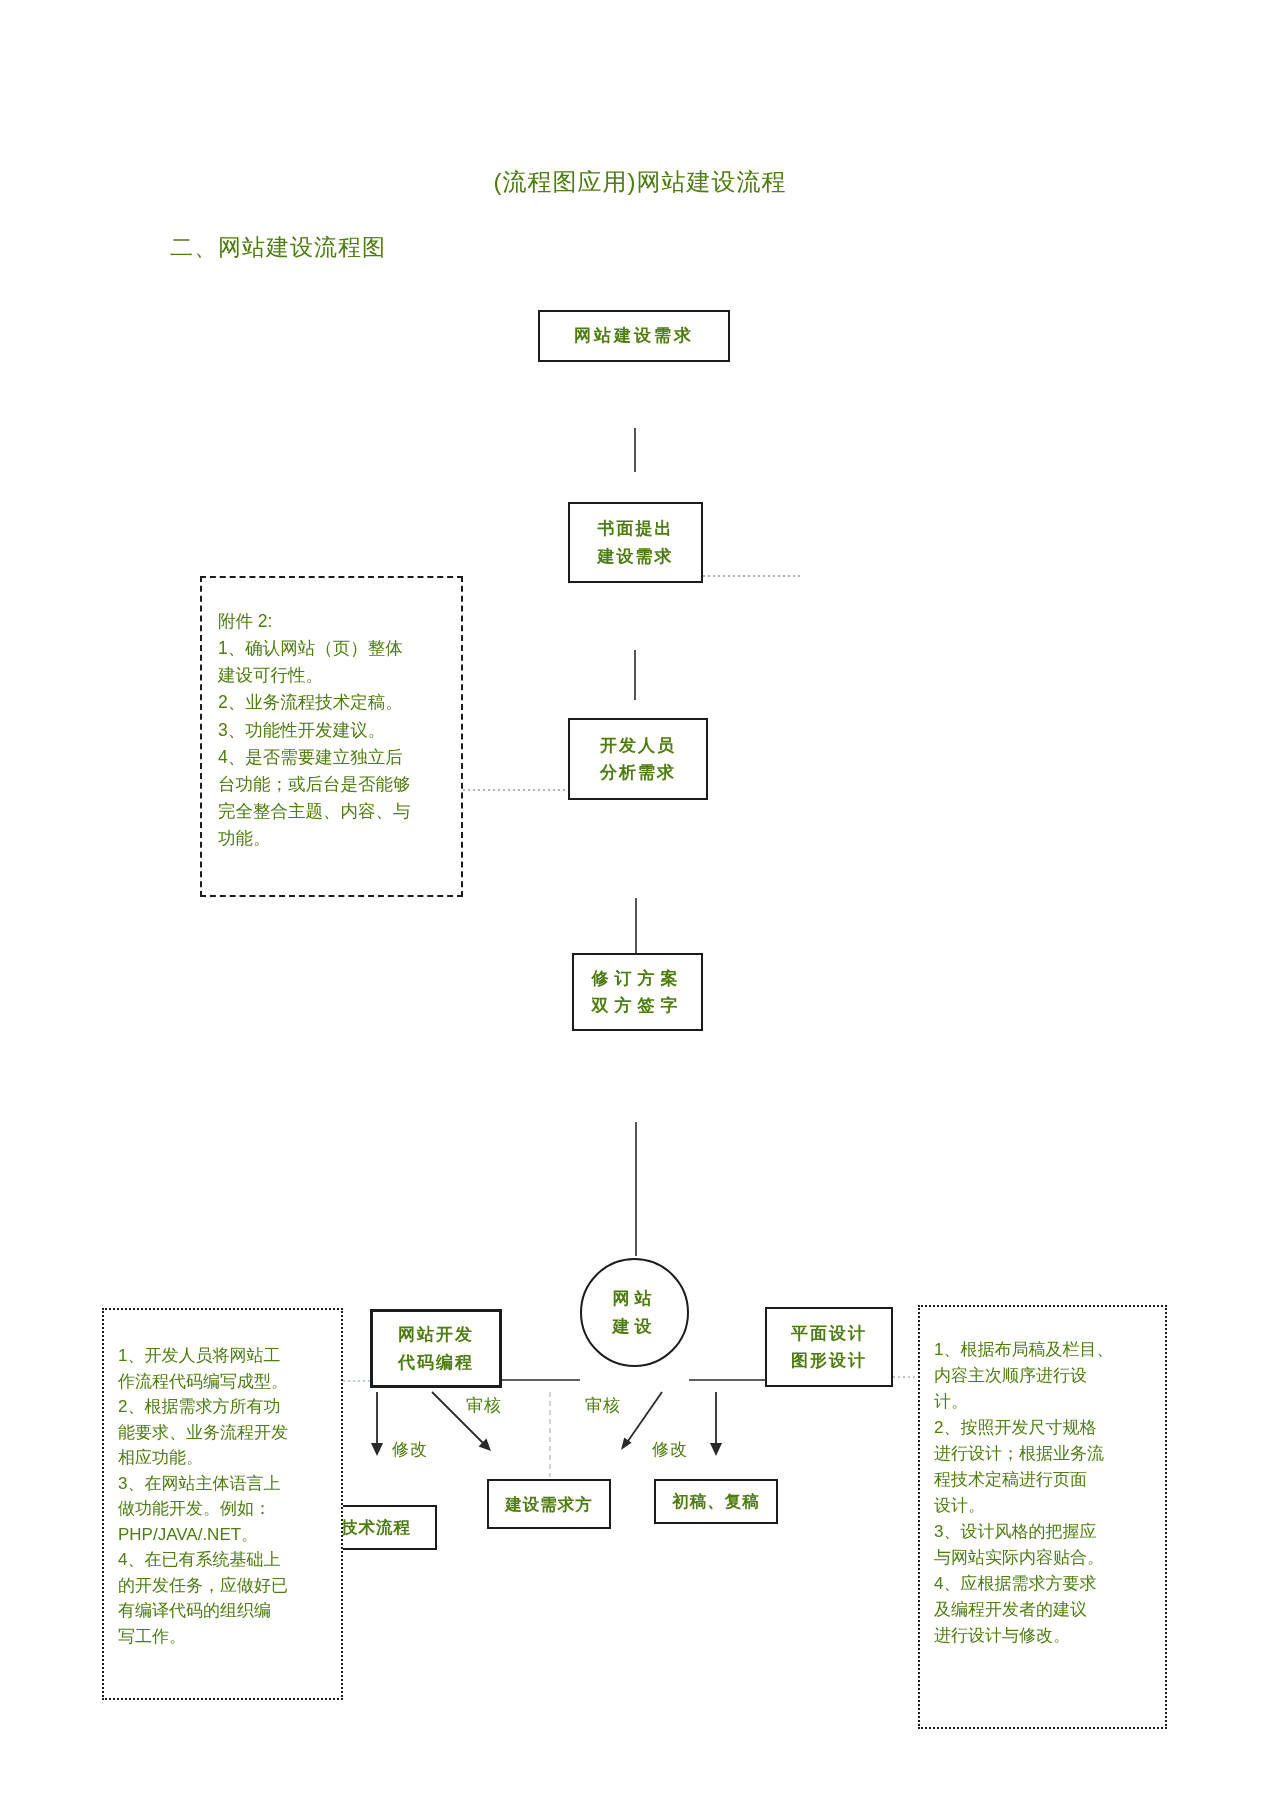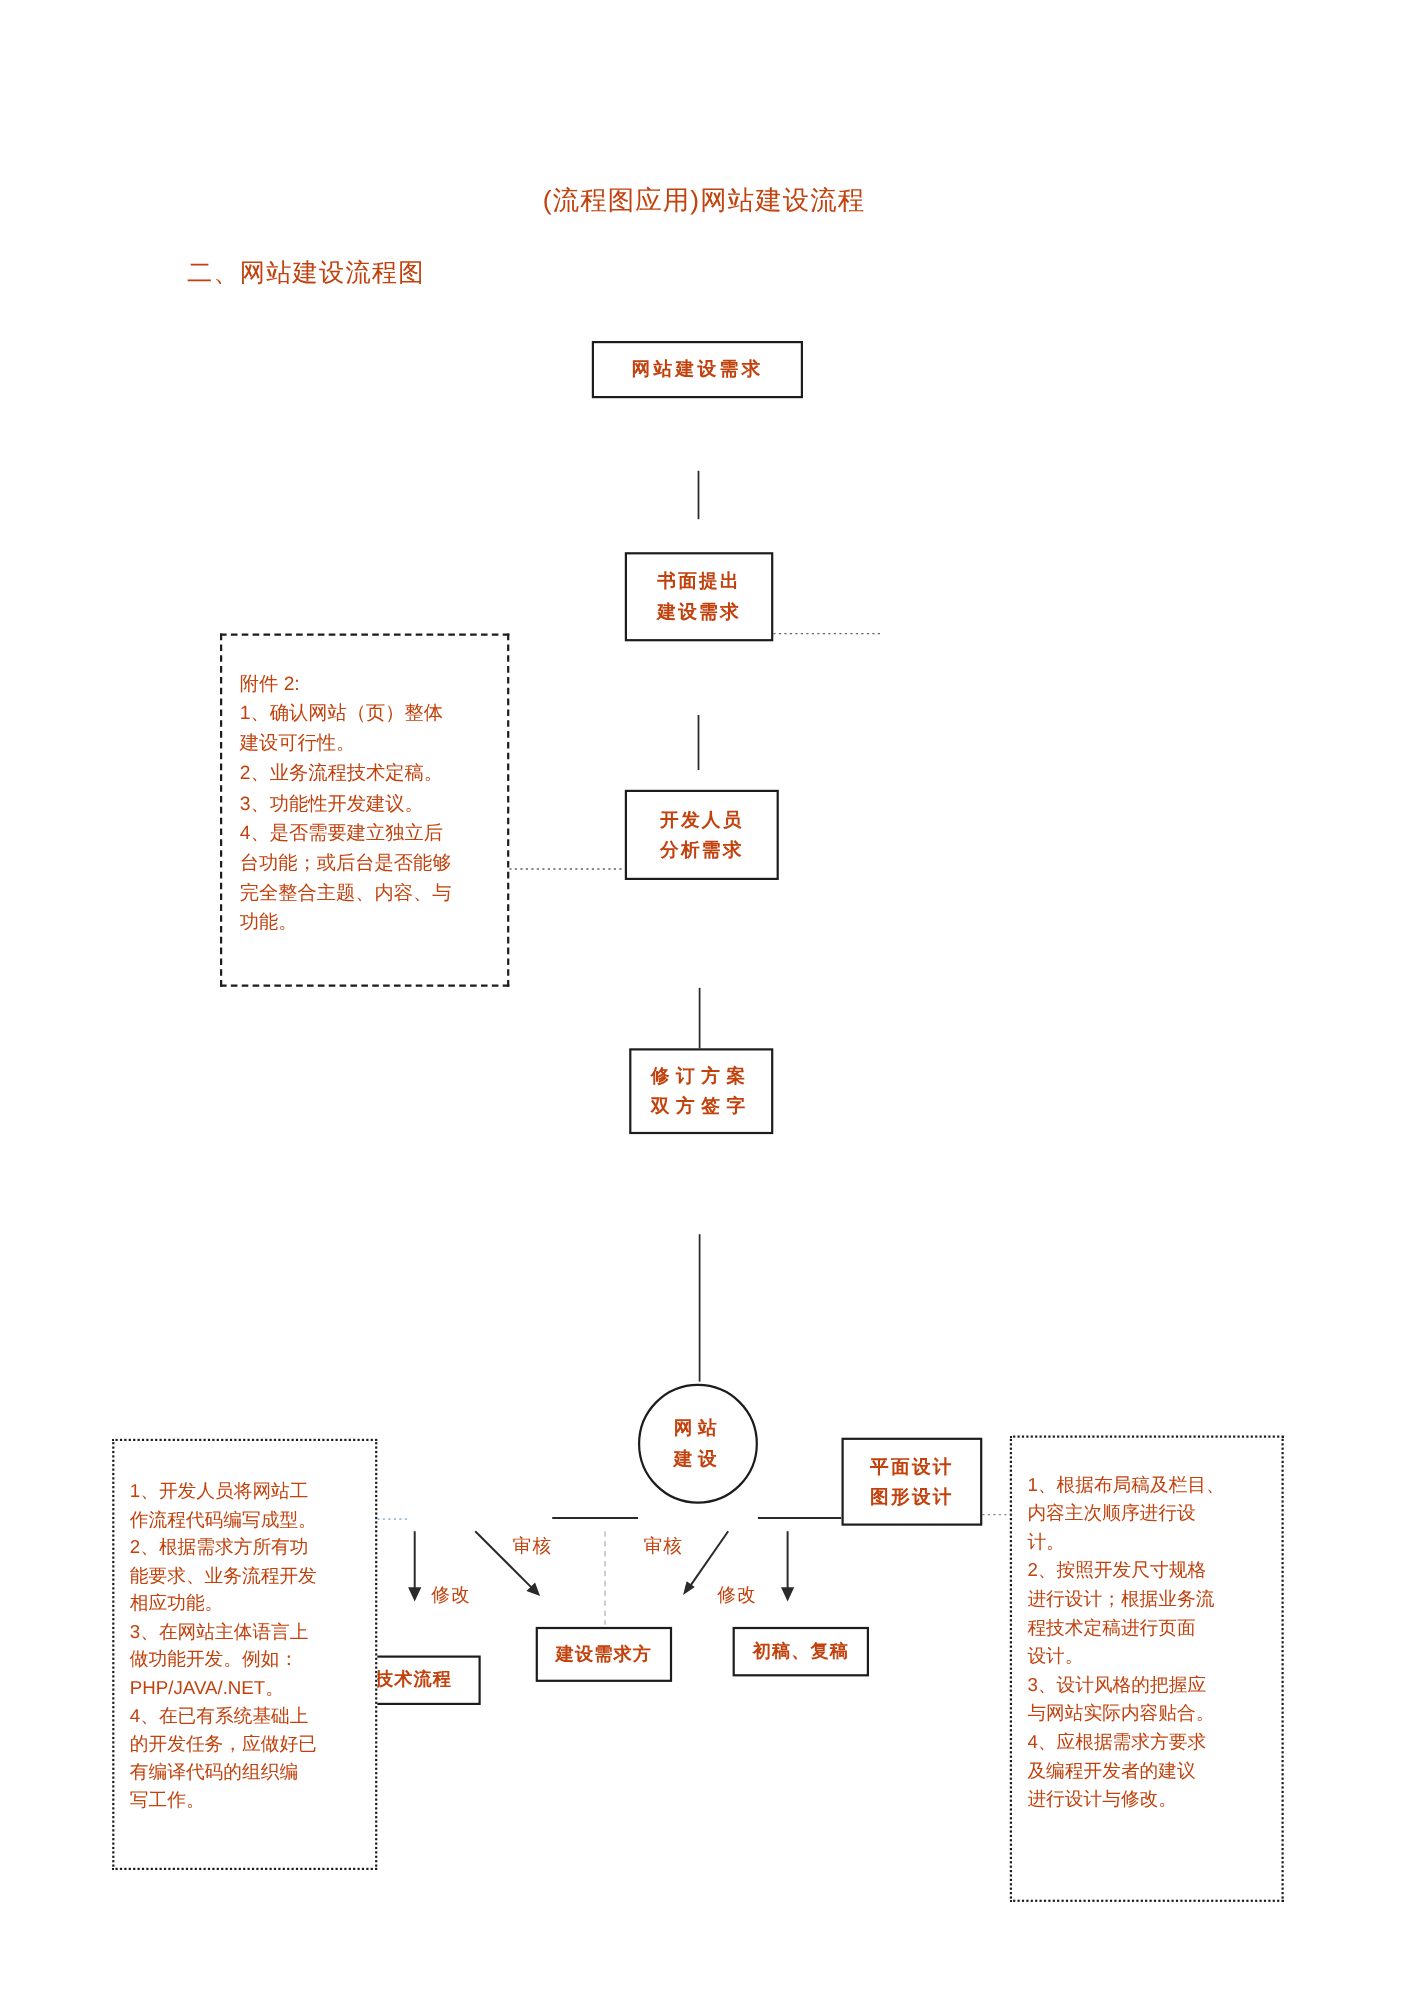--- a/index.html
+++ b/index.html
@@ -1,38 +1,38 @@
 <!DOCTYPE html>
 <html><head>
 <meta charset="utf-8">
 <style>
   html,body{margin:0;padding:0;background:#ffffff;}
   .page{
     position:relative;width:1280px;height:1810px;background:#ffffff;overflow:hidden;
-    font-family:"Liberation Sans","DejaVu Sans",sans-serif;color:#c2410c;border-radius:26px;
+    font-family:"Liberation Sans","DejaVu Sans",sans-serif;color:#4d7c0f;border-radius:26px;
   }
   .page *{box-sizing:border-box;}
   .title{position:absolute;top:166px;left:0;width:1280px;text-align:center;font-size:24px;letter-spacing:1px;}
   .subtitle{position:absolute;top:232px;left:170px;font-size:23px;letter-spacing:1px;}
   .connectors{position:absolute;top:0;left:0;}
   .node{
     position:absolute;border:2px solid #1c1c1c;background:#fff;
     display:flex;align-items:center;justify-content:center;text-align:center;
     white-space:pre-line;font-size:17px;line-height:1.6;letter-spacing:2px;font-weight:bold;
   }
   #box-req{left:538px;top:310px;width:192px;height:52px;letter-spacing:3px;}
   #box-written{left:568px;top:502px;width:135px;height:81px;}
   #box-analyze{left:568px;top:718px;width:140px;height:82px;}
   #box-revise{left:572px;top:953px;width:131px;height:78px;letter-spacing:6px;}
   #circle-build{left:580px;top:1258px;width:109px;height:109px;border-radius:50%;letter-spacing:5px;}
   #box-code{left:370px;top:1309px;width:132px;height:79px;border-width:3px;font-weight:bold;}
   #box-design{left:765px;top:1307px;width:128px;height:80px;border-width:2.5px;}
   #box-tech{left:315px;top:1479px;width:122px;height:45px;letter-spacing:1px;font-size:16.5px;margin-top:26px;}
   #box-client{left:487px;top:1479px;width:124px;height:50px;letter-spacing:1px;font-size:16.5px;}
-  #box-draft{left:654px;top:1479px;width:124px;height:45px;letter-spacing:1px;font-size:16.5px;margin-left:12px;}
+  #box-draft{left:654px;top:1479px;width:124px;height:45px;letter-spacing:1px;font-size:16.5px;}
   .note{
     position:absolute;background:#fff;white-space:pre-line;text-align:left;
     font-size:17.5px;line-height:1.5;
   }
   #note-att1{left:803px;top:505px;width:266px;height:270px;border:2px dotted #1c1c1c;padding:33px 14px 0 18px;}
   #note-att2{left:200px;top:576px;width:263px;height:321px;border:2px dashed #1c1c1c;padding:30px 12px 0 16px;line-height:1.55;}
   #note-dev{left:102px;top:1308px;width:241px;height:392px;border:2px dotted #1c1c1c;padding:33px 8px 0 14px;font-size:17px;}
   #note-design{left:918px;top:1305px;width:249px;height:424px;border:2px dotted #1c1c1c;padding:30px 10px 0 14px;font-size:17px;line-height:1.53;}
   .flow-label{position:absolute;font-size:17px;letter-spacing:1px;}
   #label-review-left{left:466px;top:1394px;}
@@ -78,20 +78,22 @@
 
   <div class="node" id="box-req">网站建设需求</div>
   <div class="node" id="box-written">书面提出
 建设需求</div>
   <div class="node" id="box-analyze">开发人员
 分析需求</div>
   <div class="node" id="box-revise">修订方案
 双方签字</div>
   <div class="node" id="circle-build">网站
 建设</div>
+  <div class="node" id="box-code">网站开发
+代码编程</div>
   <div class="node" id="box-design">平面设计
 图形设计</div>
   <div class="node" id="box-tech">技术流程</div>
   <div class="node" id="box-client">建设需求方</div>
   <div class="node" id="box-draft">初稿、复稿</div>
 
   <div class="note" id="note-att2">附件 2:
 1、确认网站（页）整体
 建设可行性。
 2、业务流程技术定稿。

